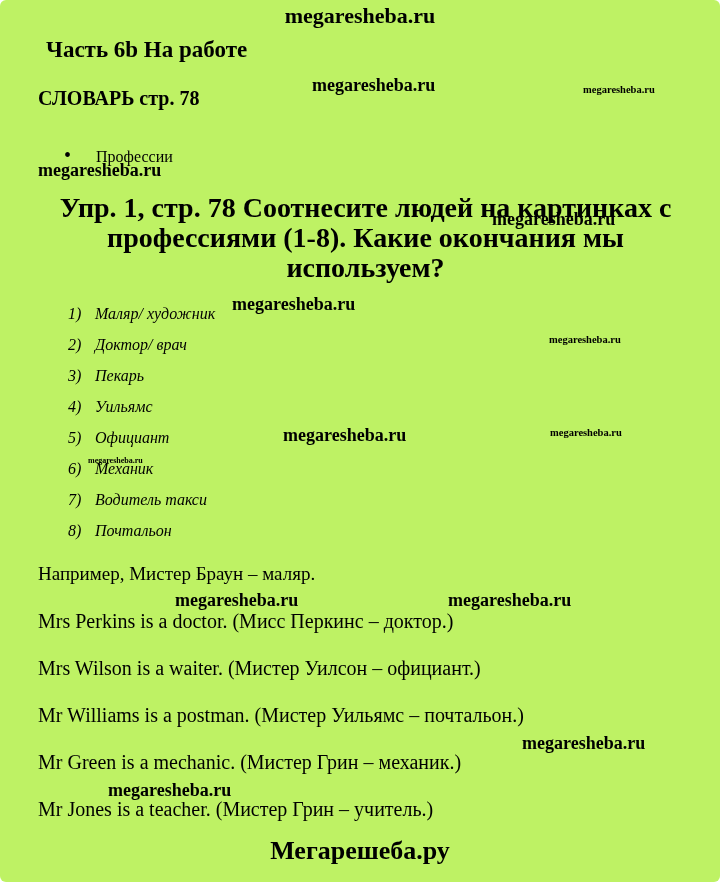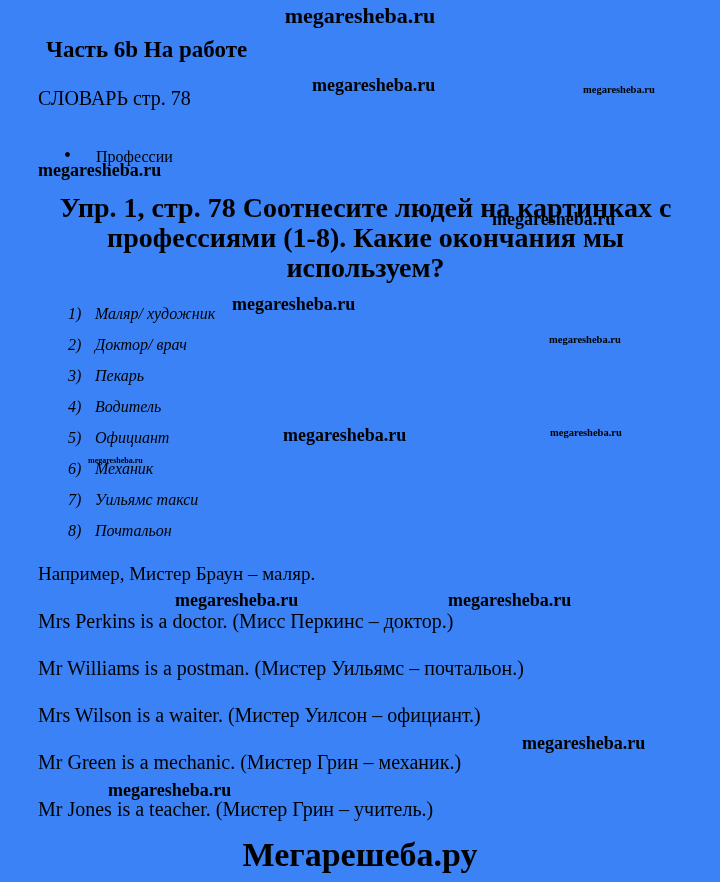--- a/index.html
+++ b/index.html
@@ -1,39 +1,40 @@
 <!DOCTYPE html>
 <html><head>
 <meta charset="utf-8">
 <style>
   html, body { margin: 0; padding: 0; background: #ffffff; }
   .page {
     position: relative;
     width: 720px;
     height: 882px;
-    background: #3b82f6;
+    background: #bef264;
     color: #000000;
     font-family: "Liberation Serif", serif;
     overflow: hidden;
+    border-radius: 6px;
   }
   .content {
     padding: 28px 25px 0 38px;
     width: 657px;
     box-sizing: content-box;
   }
   .title {
     margin: 8px;
     font-size: 23px;
     font-weight: bold;
     line-height: 27px;
   }
   .subtitle {
     margin: 24px 0 16px;
     font-size: 20px;
-    font-weight: normal;
+    font-weight: bold;
     line-height: 23px;
   }
   .bullet-line {
     margin: 33px 0 0 26px;
     font-size: 16px;
     line-height: 24px;
   }
   .bullet-line::before {
     content: "\2022";
     display: inline-block;
@@ -68,21 +69,21 @@
     margin: 23px 0 0;
     font-size: 20px;
     line-height: 24px;
   }
   .footer-title {
     position: absolute;
     top: 836px;
     left: 0;
     width: 720px;
     text-align: center;
-    font-size: 34px;
+    font-size: 26px;
     font-weight: bold;
   }
   .wm {
     position: absolute;
     font-family: "Liberation Serif", serif;
     font-weight: bold;
     color: #000000;
     white-space: nowrap;
   }
   .wm-top { top: 3px; left: 50%; transform: translateX(-50%); font-size: 22px; }
@@ -126,41 +127,41 @@
       <div class="row">
         <span class="num">1)</span><span>Маляр/ художник</span>
       </div>
       <div class="row">
         <span class="num">2)</span><span>Доктор/ врач</span>
       </div>
       <div class="row">
         <span class="num">3)</span><span>Пекарь</span>
       </div>
       <div class="row">
-        <span class="num">4)</span><span>Водитель</span>
+        <span class="num">4)</span><span>Уильямс</span>
       </div>
       <div class="row">
         <span class="num">5)</span><span>Официант</span>
       </div>
       <div class="row">
         <span class="num">6)</span><span>Механик</span>
       </div>
       <div class="row">
-        <span class="num">7)</span><span>Уильямс такси</span>
+        <span class="num">7)</span><span>Водитель такси</span>
       </div>
       <div class="row">
         <span class="num">8)</span><span>Почтальон</span>
       </div>
     </div>
 
     <p class="example-line">Например, Мистер Браун – маляр.</p>
 
     <p class="answer-line">Mrs Perkins is a doctor. (Мисс Перкинс – доктор.)</p>
+    <p class="answer-line">Mrs Wilson is a waiter. (Мистер Уилсон – официант.)</p>
     <p class="answer-line">Mr Williams is a postman. (Мистер Уильямс – почтальон.)</p>
-    <p class="answer-line">Mrs Wilson is a waiter. (Мистер Уилсон – официант.)</p>
     <p class="answer-line">Mr Green is a mechanic. (Мистер Грин – механик.)</p>
     <p class="answer-line">Mr Jones is a teacher. (Мистер Грин – учитель.)</p>
 
   </div>
 
   <div class="footer-title">Мегарешеба.ру</div>
 
 </div>
 
 </body></html>

